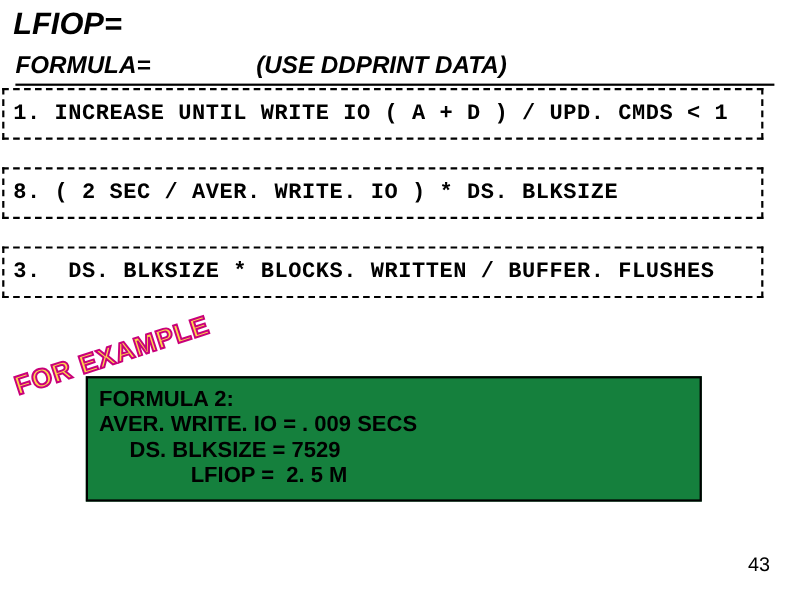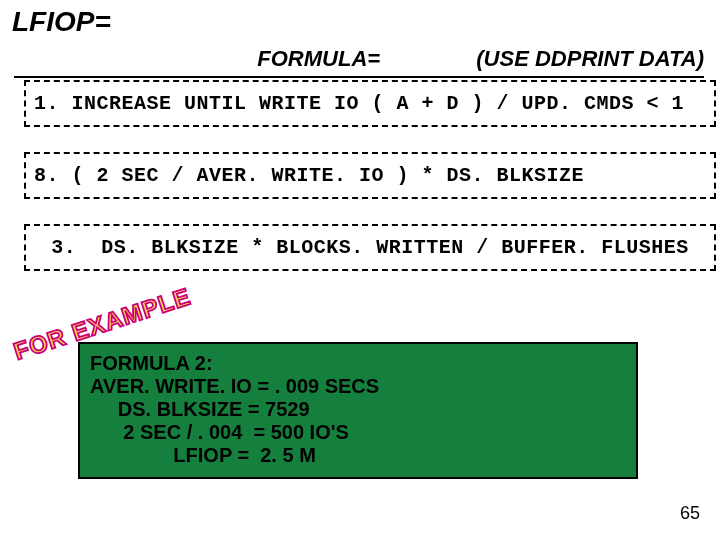--- a/index.html
+++ b/index.html
@@ -1,36 +1,36 @@
 <!DOCTYPE html>
 <html><head>
 <meta charset="utf-8">
 <style>
   * { box-sizing: border-box; margin: 0; padding: 0; }
   html, body { width: 720px; height: 540px; background: #fff; font-family: Arial, Helvetica, sans-serif; }
   .page { position: relative; width: 720px; height: 540px; }
   .title { position: absolute; left: 12px; top: 6px; font-size: 28px; font-weight: bold; font-style: italic; }
-  .sub-row { position: absolute; left: 14px; top: 46px; font-size: 22px; font-weight: bold; font-style: italic; width: 690px; border-bottom: 2px solid #000; padding-bottom: 4px; text-align: right; }
+  .sub-row { position: absolute; left: 14px; top: 46px; font-size: 22px; font-weight: bold; font-style: italic; width: 690px; border-bottom: 2px solid #000; padding-bottom: 4px; }
   .sub-label { display: inline-block; }
   .sub-note { display: inline-block; margin-left: 90px; }
   .formula-box {
     position: absolute;
-    left: 24px;
+    left: 2px;
     width: 692px;
     border: 2px dashed #000;
     padding: 10px 8px 10px 8px;
     font-family: "Courier New", Courier, monospace;
     font-size: 20px;
     font-weight: bold;
     letter-spacing: 0.5px;
     white-space: pre;
   }
   .f1 { top: 80px; }
   .f2 { top: 152px; }
-  .f3 { top: 224px; text-align: center; }
+  .f3 { top: 224px; }
   .example-wrap { position: absolute; left: 40px; top: 316px; width: 640px; }
   .for-example {
     position: absolute;
     left: -30px; top: -6px;
     font-family: Arial, sans-serif;
     font-weight: 900;
     font-size: 24px;
     color: #ffd54a;
     -webkit-text-stroke: 1.8px #c9007a;
     transform: rotate(-18deg);
@@ -68,19 +68,18 @@
   <div class="formula-box f1">1. INCREASE UNTIL WRITE IO ( A + D ) / UPD. CMDS &lt; 1</div>
   <div class="formula-box f2">8. ( 2 SEC / AVER. WRITE. IO ) * DS. BLKSIZE</div>
   <div class="formula-box f3">3.  DS. BLKSIZE * BLOCKS. WRITTEN / BUFFER. FLUSHES</div>
 
   <div class="example-wrap">
     <div class="for-example">FOR EXAMPLE</div>
     <div class="example-box">
       <div class="ex-title">FORMULA 2:</div>
       <div class="ex-line">AVER. WRITE. IO = . 009 SECS</div>
       <div class="ex-line">     DS. BLKSIZE = 7529</div>
-      <div class="ex-line">      2 SEC / . 004  = 500 IO'S</div>
       <div class="ex-line">               LFIOP =  2. 5 M</div>
     </div>
   </div>
 
-  <div class="page-num">65</div>
+  <div class="page-num">43</div>
 </div>
 
 </body></html>

